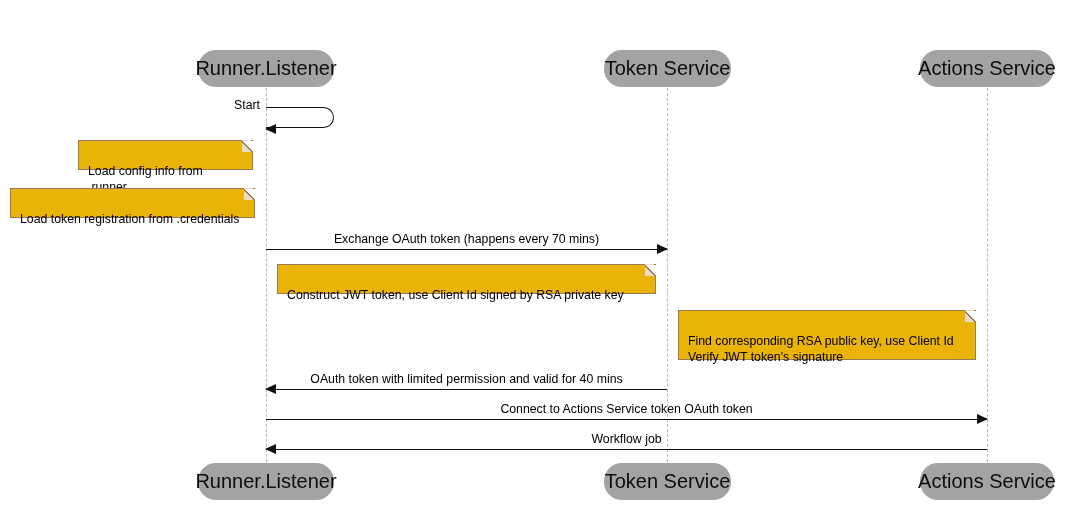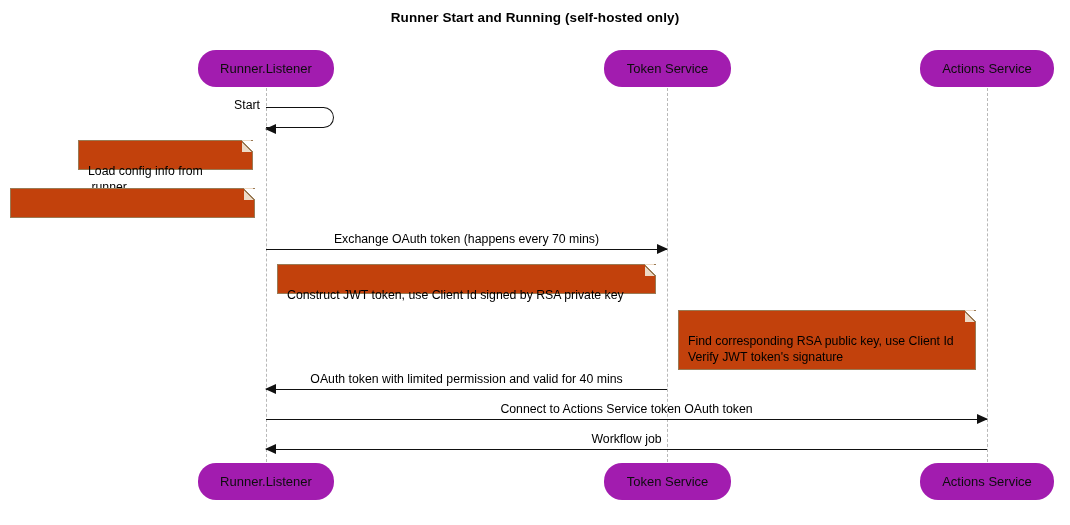--- a/index.html
+++ b/index.html
@@ -11,30 +11,30 @@
   #canvas{position:absolute;inset:0;}
   .diagram-title{
     position:absolute;left:0;top:10px;width:1070px;text-align:center;
     font-size:13.5px;font-weight:bold;color:#000;letter-spacing:0.1px;
   }
   .lifeline{
     position:absolute;width:0;border-left:1px dashed #b8b8b8;
   }
   .participant{
     position:absolute;
-    background:#a21caf;
+    background:#a3a3a3;
     border-radius:18px;
     display:flex;align-items:center;justify-content:center;
-    font-size:13px;color:#0d0d0d;
+    font-size:20px;color:#0d0d0d;
     box-sizing:border-box;
     white-space:nowrap;
   }
   .note{
     position:absolute;
-    background:#c2410c;
+    background:#eab308;
     border:1px solid #9a7a54;
     box-sizing:border-box;
     font-size:12.3px;
     color:#000;
     padding:6px 9px 6px 9px;
     line-height:16px;
     white-space:pre-line;
   }
   .note .dogear{
     position:absolute;top:-1px;right:-1px;
@@ -77,21 +77,20 @@
   .selfmsg .label{
     position:absolute;right:100%;top:-9px;margin-right:6px;
     font-size:12.3px;white-space:nowrap;text-align:right;
   }
 </style>
 </head>
 <body>
 
 <div id="canvas">
 
-  <div class="diagram-title">Runner Start and Running (self-hosted only)</div>
 
   <div class="lifeline" style="left:266px;top:88px;height:374px;"></div>
   <div class="lifeline" style="left:667px;top:88px;height:374px;"></div>
   <div class="lifeline" style="left:987px;top:88px;height:374px;"></div>
 
   <div class="participant" style="left:198px;top:50px;width:136px;height:37px;">
     <span>Runner.Listener</span>
   </div>
   <div class="participant" style="left:604px;top:50px;width:127px;height:37px;">
     <span>Token Service</span>
@@ -115,35 +114,36 @@
     <div class="head"></div>
     <div class="label">Start</div>
   </div>
 
   <div class="note" style="left:78px;top:140px;width:175px;height:30px;">
     <span>Load config info from .runner</span>
     <span class="dogear"></span>
   </div>
 
   <div class="note" style="left:10px;top:188px;width:245px;height:30px;">
+    <span>Load token registration from .credentials</span>
     <span class="dogear"></span>
   </div>
 
   <div class="msg" style="left:266px;top:249px;width:401px;">
     <div class="line"></div>
     <div class="head right"></div>
     <div class="label">Exchange OAuth token (happens every 70 mins)</div>
   </div>
 
   <div class="note" style="left:277px;top:264px;width:379px;height:30px;">
     <span>Construct JWT token, use Client Id signed by RSA private key</span>
     <span class="dogear"></span>
   </div>
 
-  <div class="note" style="left:678px;top:310px;width:298px;height:60px;">
+  <div class="note" style="left:678px;top:310px;width:298px;height:50px;">
     <span>Find corresponding RSA public key, use Client Id
 Verify JWT token's signature</span>
     <span class="dogear"></span>
   </div>
 
   <div class="msg" style="left:266px;top:389px;width:401px;">
     <div class="line"></div>
     <div class="head left"></div>
     <div class="label">OAuth token with limited permission and valid for 40 mins</div>
   </div>

